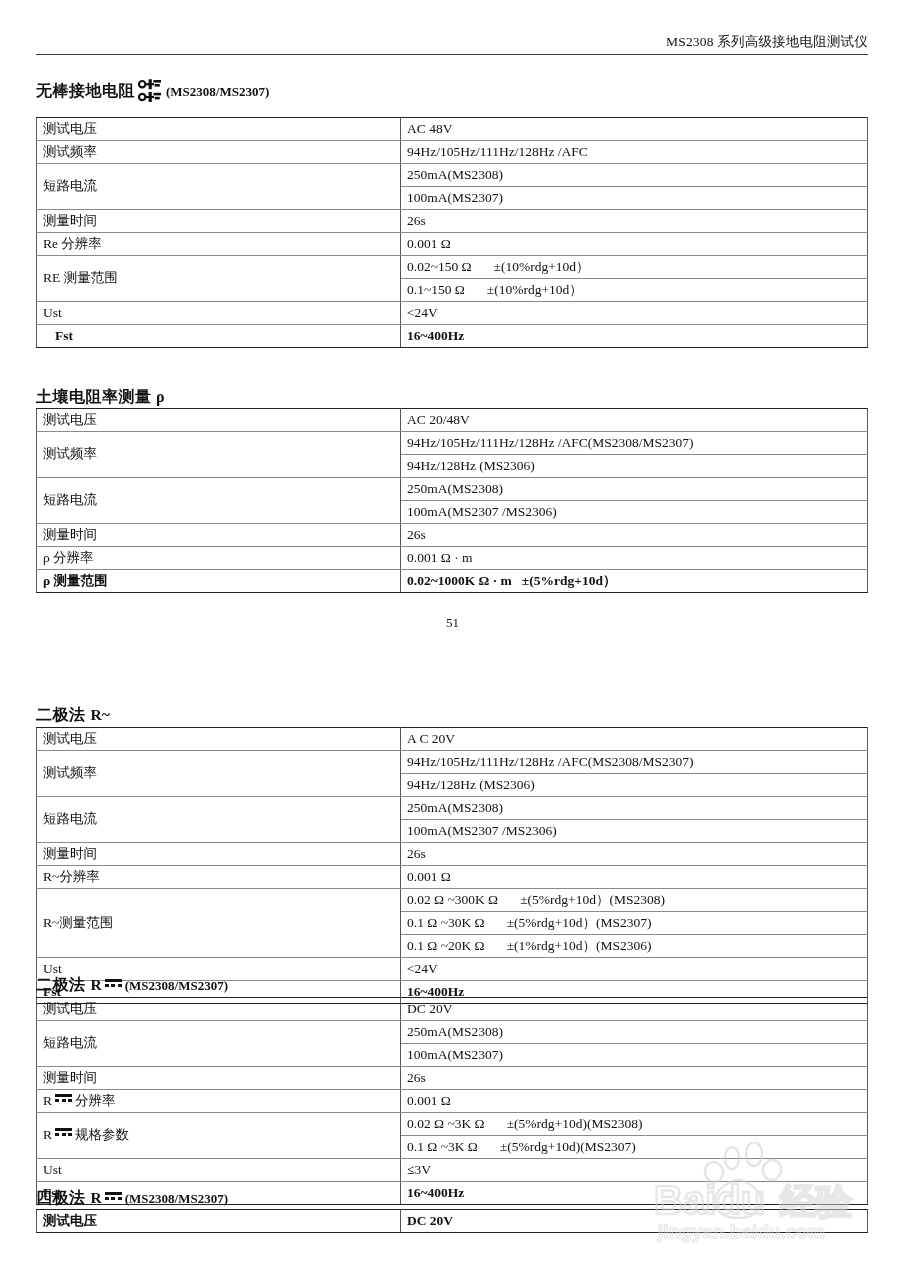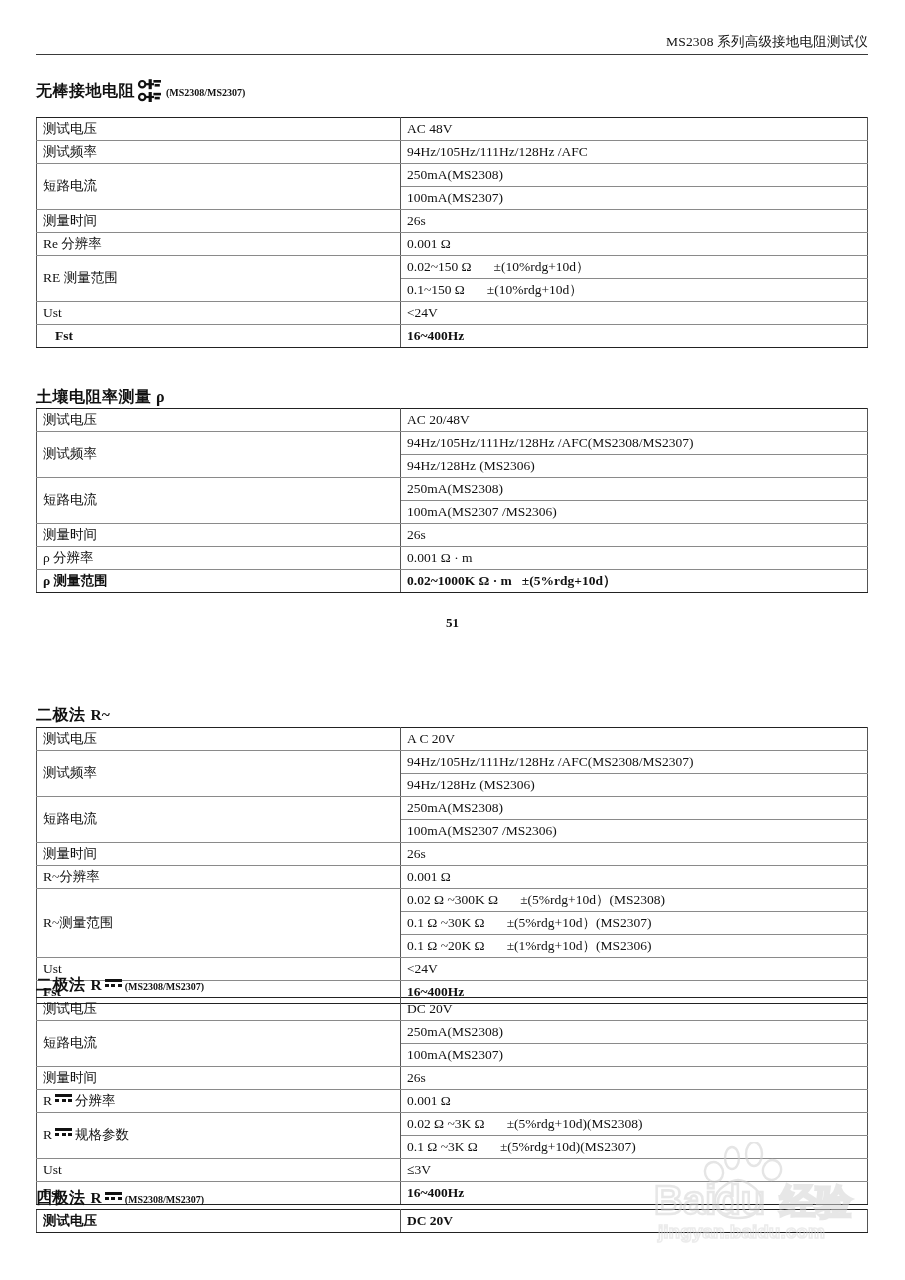--- a/index.html
+++ b/index.html
@@ -44,21 +44,21 @@
   .sec-head {
     position: absolute;
     left: 36px;
     font-weight: bold;
     font-size: 15.5px;
     white-space: nowrap;
     line-height: 1;
   }
   .sec-head .cn { font-size: 16px; letter-spacing: .5px; }
   .sec-head .lat { font-family: "Liberation Serif","DejaVu Serif",serif; }
-  .sec-head .small-paren { font-size: 10px; }
+  .sec-head .small-paren { font-size: 13px; }
 
   
   .clamp-icon {
     display: inline-block;
     width: 26px;
     height: 26px;
     position: relative;
     vertical-align: -8px;
     margin: 0 4px 0 1px;
   }
@@ -252,21 +252,21 @@
         <td class="k">ρ 分辨率</td>
         <td class="v">0.001 Ω · m</td>
       </tr>
       <tr>
         <td class="k">ρ 测量范围</td>
         <td class="v"><span>0.02~1000K Ω · m</span><span class="gap-s"></span><span>±(5%rdg+10d）</span></td>
       </tr>
     </tbody>
   </table>
 
-  <div class="pageno" style="top:615px;font-weight:bold;">51</div>
+  <div class="pageno" style="top:615px;">51</div>
 
 
   <div class="sec-head" style="top:707px;">
     <span class="cn">二极法</span><span class="gap-xs"></span><span class="lat">R~</span>
   </div>
 
   <table class="spec" style="top:727px;">
     <tbody>
       <tr>
         <td class="k">测试电压</td>

